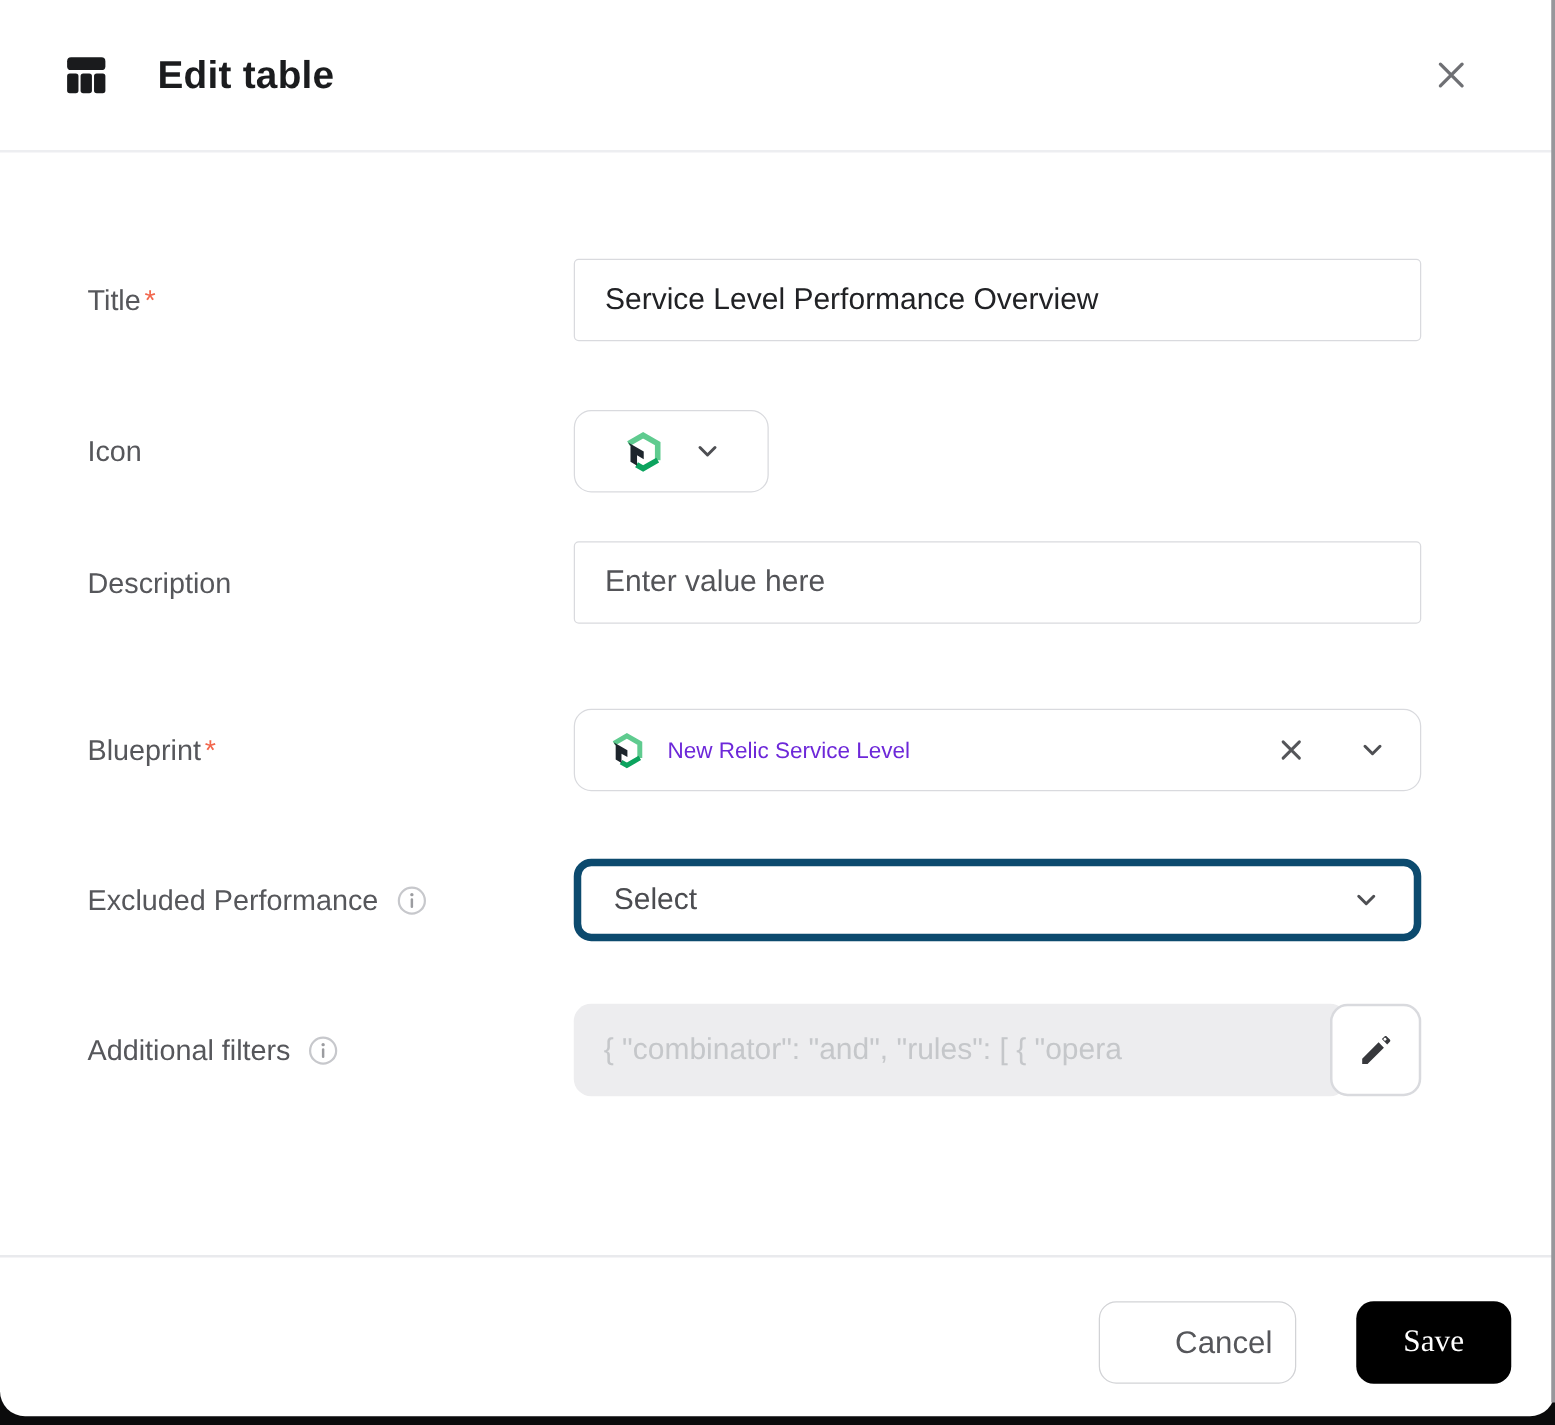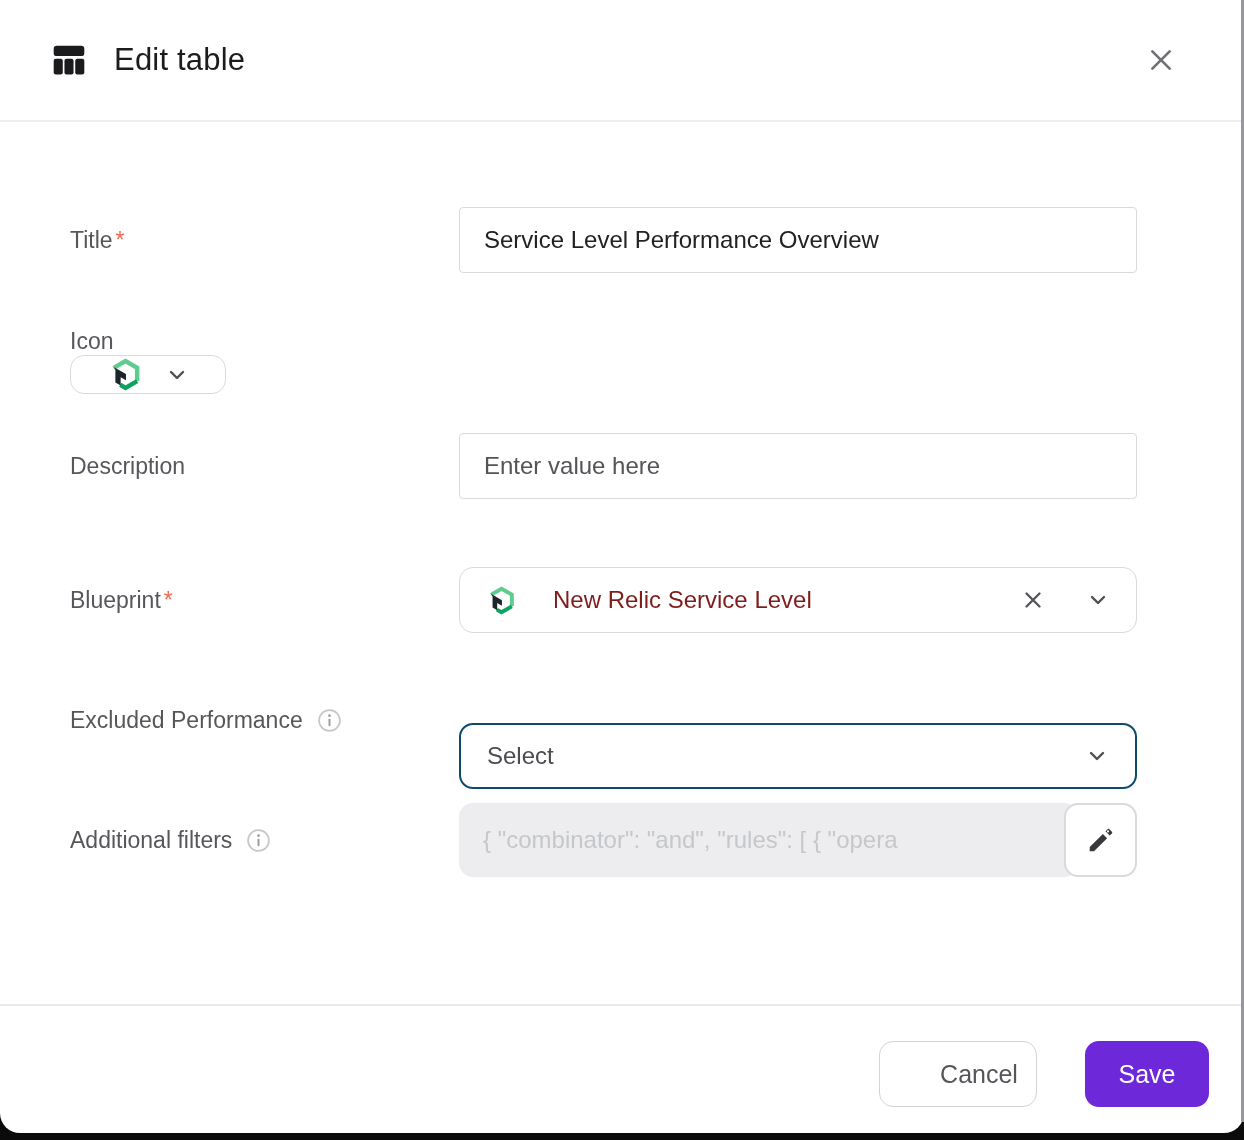--- a/index.html
+++ b/index.html
@@ -24,35 +24,35 @@
   }
   
   .header {
     position: absolute; top: 0; left: 0; right: 0; height: 122px;
     display: flex; align-items: center;
     padding: 0 70px 0 50px;
     border-bottom: 2px solid #edeef1;
   }
   .header .hicon { margin-right: 26px; display: flex; }
   .header h1 {
-    margin: 0; font-size: 31px; font-weight: 400;
+    margin: 12px; font-size: 31px; font-weight: 700;
     color: #1b1c1e; letter-spacing: 0.2px; flex: 1;
   }
   .close-btn {
     width: 46px; height: 46px; border: none; background: transparent;
     display: flex; align-items: center; justify-content: center;
     cursor: pointer; padding: 0; margin-right: -10px;
   }
   
   .row {
     position: absolute; left: 70px; width: 1067px;
     display: flex; align-items: stretch;
   }
   .row-title       { top: 207px; height: 66px; }
-  .row-icon        { top: 328px; height: 66px; flex-direction: column; }
+  .row-icon        { top: 328px; height: 66px; }
   .row-description { top: 433px; height: 66px; }
   .row-blueprint   { top: 567px; height: 66px; }
   .row-excluded    { top: 687px; height: 66px; }
   .row-filters     { top: 803px; height: 74px; align-items: center; }
   .label-cell {
     width: 389px; display: flex; align-items: center;
     font-size: 23px; color: #56575b;
   }
   .label-cell .req { color: #f2664c; margin-left: 3px; }
   .label-cell .info { margin-left: 14px; display: flex; }
@@ -70,23 +70,23 @@
     border: 1.5px solid #d9dade; border-radius: 14px;
     background: #fff; display: flex; align-items: center; justify-content: center;
     gap: 22px; cursor: pointer; padding: 0;
   }
   .select-box {
     width: 100%; height: 100%;
     border: 1.5px solid #d9dade; border-radius: 14px;
     background: #fff; display: flex; align-items: center;
     padding: 0 26px; cursor: pointer;
   }
-  .select-box .value-text { font-size: 24px; color: #7f1d1d; margin-left: 36px; }
+  .select-box .value-text { font-size: 18px; color: #6d28d9; margin-left: 17px; }
   .select-box .right-icons { margin-left: auto; display: flex; align-items: center; gap: 40px; }
-  .select-box.darker { border: 2px solid #0c4a6e; margin-top: 36px; }
+  .select-box.darker { border: 6px solid #0c4a6e; }
   .select-box.darker .placeholder-text { font-size: 24px; color: #4b4c50; }
   .select-box.darker .right-icons { gap: 0; }
   .filters-box {
     flex: 1; background: #ededef; border-radius: 14px;
     display: flex; align-items: center;
     padding: 0 10px 0 24px; overflow: hidden;
   }
   .filters-box .disabled-text {
     color: #c5c7ca; font-size: 24px; white-space: nowrap; overflow: hidden;
   }
@@ -102,22 +102,22 @@
     background: #e9eaed;
   }
   .cancel-btn {
     position: absolute; left: 879px; top: 1041px; width: 158px; height: 66px;
     background: #fff; border: 1.5px solid #d2d3d6; border-radius: 14px;
     font-family: "Liberation Sans", sans-serif;
     font-size: 25px; color: #55565a; cursor: pointer; padding-left: 48px;
   }
   .save-btn {
     position: absolute; left: 1085px; top: 1041px; width: 124px; height: 66px;
-    background: #6d28d9; border: none; border-radius: 14px;
-    font-family: Liberation Sans, sans-serif;
+    background: #000000; border: none; border-radius: 14px;
+    font-family: Liberation Serif, serif;
     font-size: 25px; color: #ffffff; cursor: pointer;
   }
 </style>
 </head>
 <body>
 
 <div class="modal">
 
   <div class="header">
     <span class="hicon">

